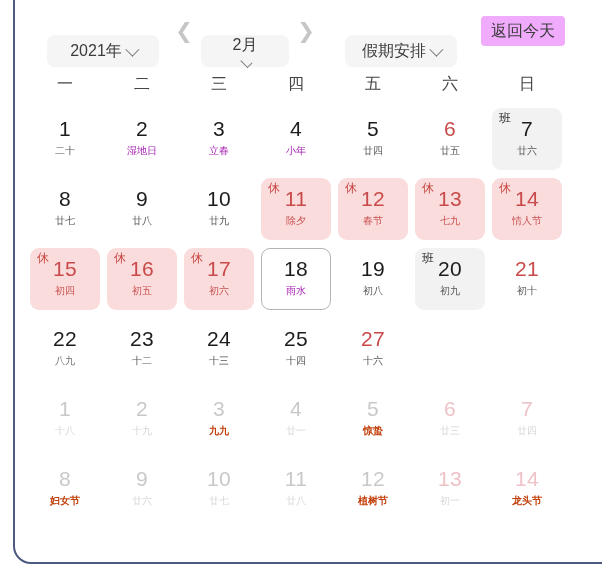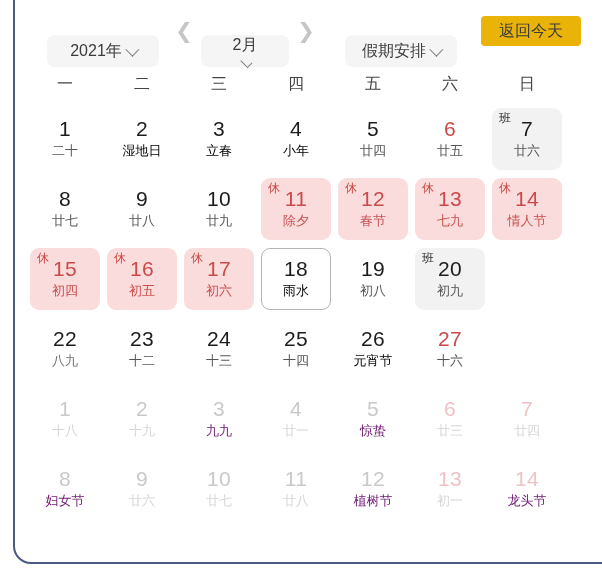--- a/index.html
+++ b/index.html
@@ -79,24 +79,24 @@
     color: #c6c6c6;
     font-size: 21px;
     line-height: 1;
     cursor: pointer;
     user-select: none;
     font-family: "DejaVu Sans", sans-serif;
   }
   .spacer-a { width: 8px; }
   .spacer-b { width: 22px; }
   .today-btn {
-    background: #eab308;
+    background: #f0abfc;
     border-radius: 4px;
     height: 30px;
-    padding: 0 18px;
+    padding: 0 10px;
     display: flex;
     align-items: center;
     color: #3c3c3c;
     font-size: 16px;
     cursor: pointer;
     user-select: none;
     margin-left: 24px;
   }
 
   
@@ -137,21 +137,21 @@
     cursor: pointer;
   }
   .daynum {
     font-size: 21px;
     line-height: 22px;
     color: #1c1c1c;
     font-weight: normal;
     letter-spacing: 0.3px;
   }
   .sublabel {
-    font-size: 13px;
+    font-size: 10px;
     line-height: 18px;
     margin-top: 2px;
     color: #555555;
   }
   .badge {
     position: absolute;
     top: 4px;
     left: 7px;
     font-size: 12px;
     line-height: 12px;
@@ -169,28 +169,28 @@
   .cell.work .badge { color: #2b2b2b; }
 
   .cell.today {
     background: #ffffff;
     border: 1.5px solid #b4b4b4;
     text-align: center;
   }
   .cell.today .daynum { color: #1c1c1c; }
 
   .daynum.red { color: #c94a4a; }
-  .sublabel.red { color: #000000; }
+  .sublabel.red { color: #a21caf; }
   .sublabel.pinkish { color: #737373; }
 
   
   .cell.muted .daynum { color: #c9c9c9; }
   .cell.muted .sublabel { color: #d6d6d6; }
   .cell.muted .daynum.red { color: #eec2c6; }
-  .cell.muted .sublabel.red { color: #701a75; }
+  .cell.muted .sublabel.red { color: #c2410c; font-weight: bold; }
 </style>
 </head>
 <body>
 
 <div id="screen">
   <div class="card">
     <div class="card-inner">
 
       <div class="toolbar">
         <div class="pill year">
@@ -366,20 +366,26 @@
                   <div class="sublabel">初八</div>
                 </div>
               </div>
               <div class="cell-col">
                 <div class="cell work">
                   <span class="badge">班</span>
                   <div class="daynum">20</div>
                   <div class="sublabel">初九</div>
                 </div>
               </div>
+              <div class="cell-col">
+                <div class="cell">
+                  <div class="daynum red">21</div>
+                  <div class="sublabel">初十</div>
+                </div>
+              </div>
             </div>
             <div class="row week-row">
               <div class="cell-col">
                 <div class="cell">
                   <div class="daynum">22</div>
                   <div class="sublabel pinkish">八九</div>
                 </div>
               </div>
               <div class="cell-col">
                 <div class="cell">
@@ -390,26 +396,20 @@
               <div class="cell-col">
                 <div class="cell">
                   <div class="daynum">24</div>
                   <div class="sublabel">十三</div>
                 </div>
               </div>
               <div class="cell-col">
                 <div class="cell">
                   <div class="daynum">25</div>
                   <div class="sublabel">十四</div>
-                </div>
-              </div>
-              <div class="cell-col">
-                <div class="cell">
-                  <div class="daynum">26</div>
-                  <div class="sublabel red">元宵节</div>
                 </div>
               </div>
               <div class="cell-col">
                 <div class="cell">
                   <div class="daynum red">27</div>
                   <div class="sublabel">十六</div>
                 </div>
               </div>
             </div>
             <div class="row week-row">

